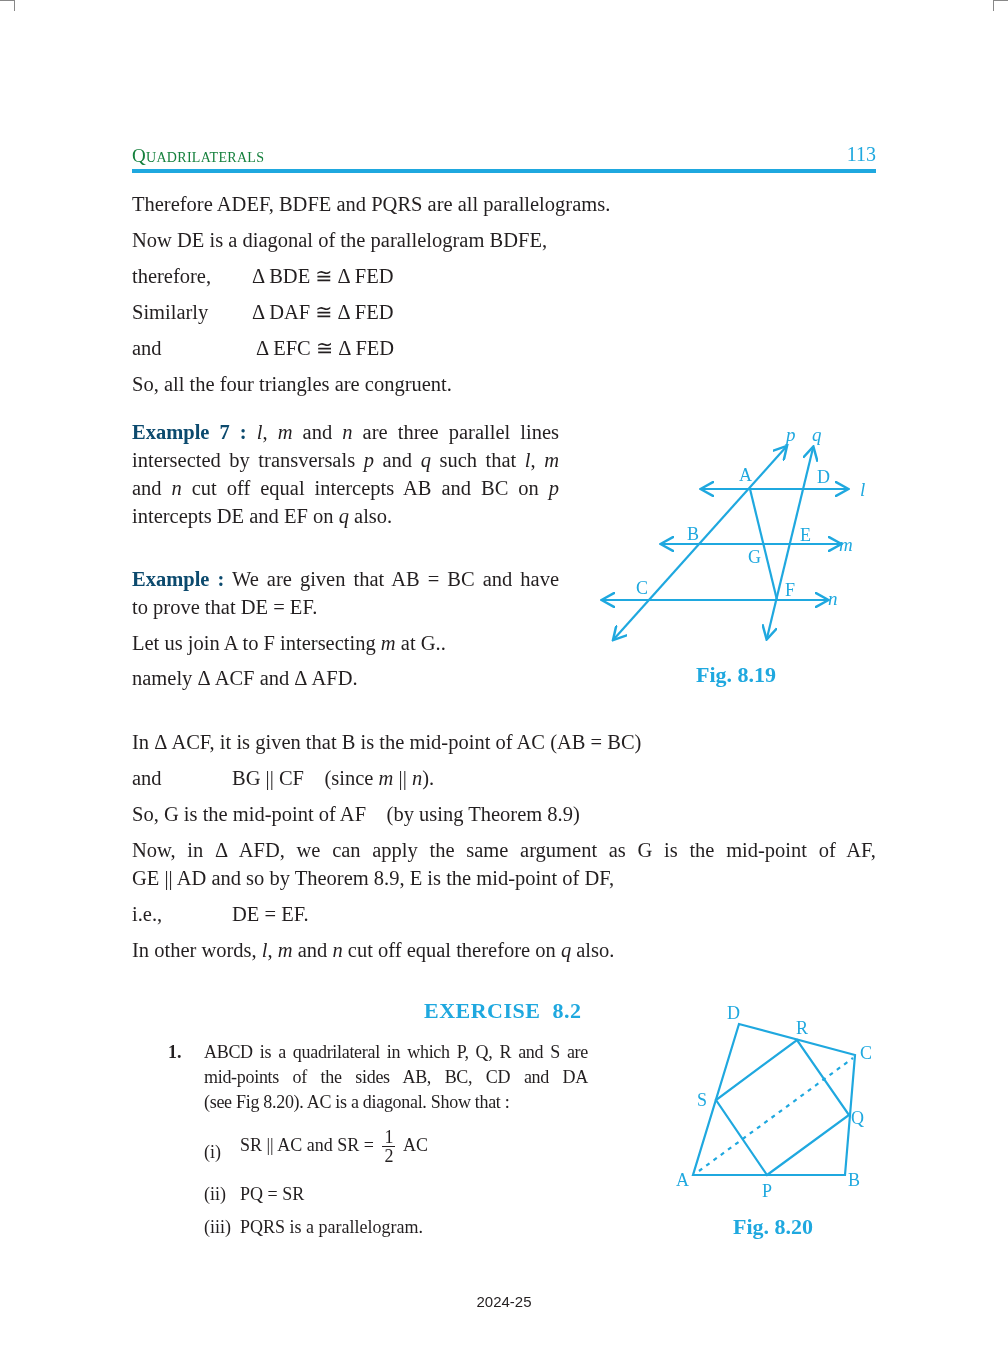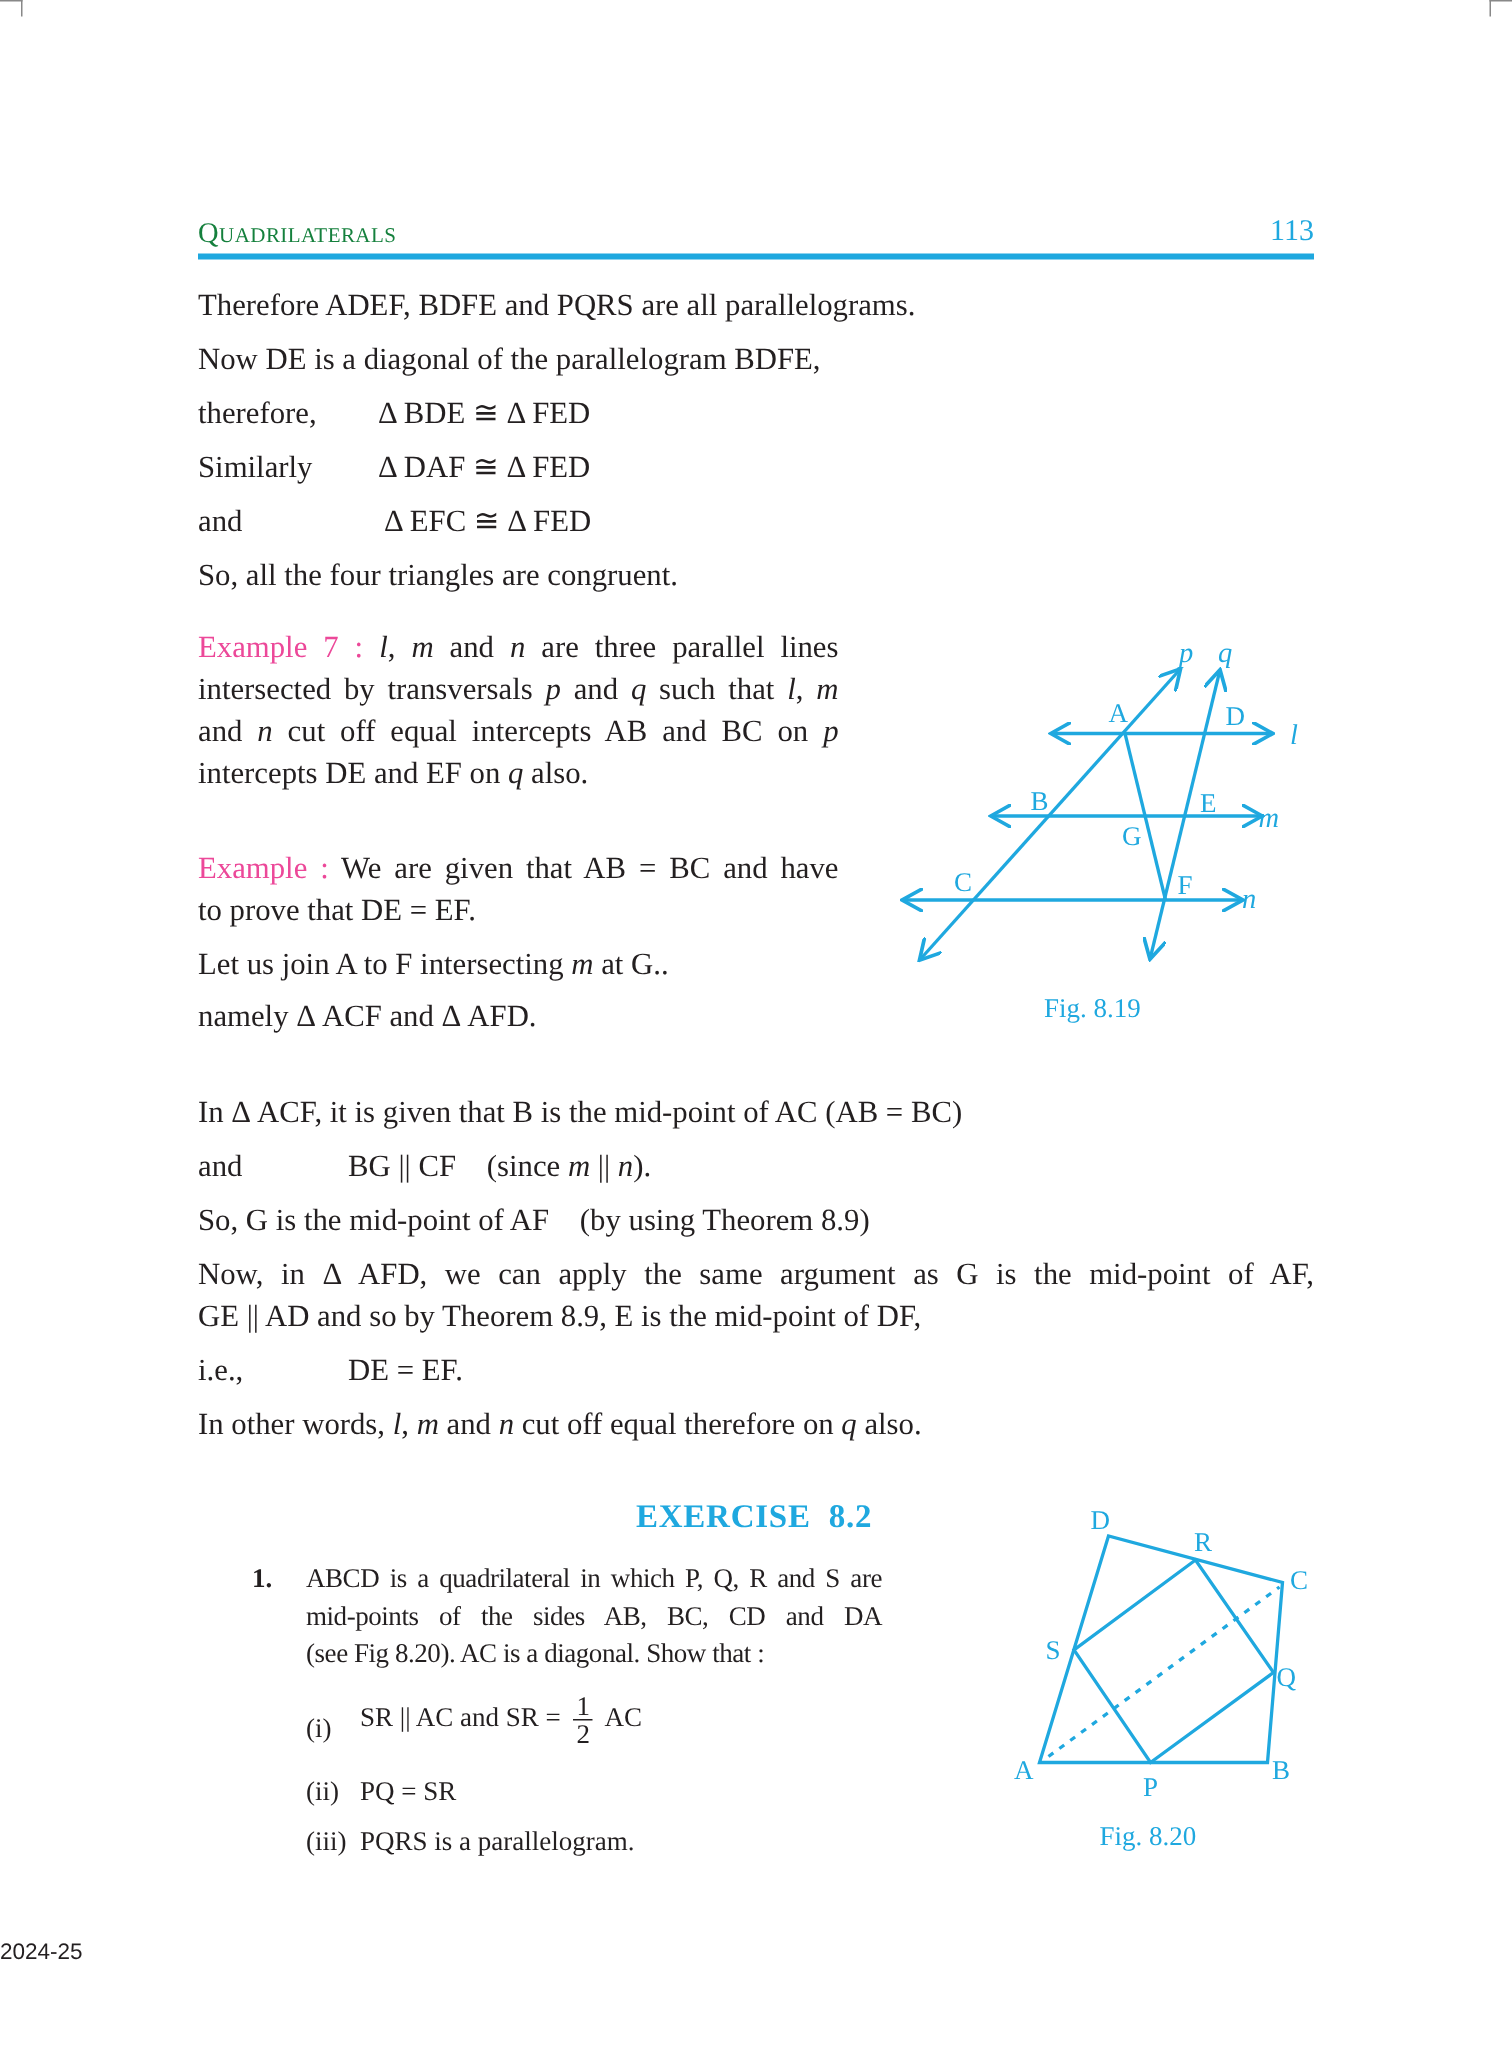--- a/index.html
+++ b/index.html
@@ -12,48 +12,48 @@
   .header { position: absolute; left: 132px; top: 143px; width: 744px; height: 30px; }
   .header .title { position: absolute; left: 0; top: 2px; color: #15803d; font-size: 18px; letter-spacing: 0.3px; }
   .header .title .big { font-size: 19px; }
   .header .title .small { font-size: 14px; }
   .header .pageno { position: absolute; right: 0; top: 0; color: #1fa8df; font-size: 20px; }
   .header .rule { position: absolute; left: 0; top: 26px; width: 744px; height: 4px; background: #1fa8df; }
 
   .line { position: absolute; left: 132px; font-size: 20.5px; line-height: 28px; white-space: nowrap; }
   .tab1 { position: absolute; left: 120px; }
   .tab2 { position: absolute; left: 100px; }
-  .blue-bold { color: #ec4899; font-weight: normal; }
+  .blue-bold { color: #0c4a6e; font-weight: bold; }
   i { font-style: italic; }
 
   .para { position: absolute; left: 132px; width: 427px; font-size: 20.5px; line-height: 28px; text-align: justify; }
   .para .ln { display: block; text-align: justify; text-align-last: justify; height: 28px; }
   .para .ln.last { text-align-last: left; }
 
   .wide { position: absolute; left: 132px; width: 744px; font-size: 20.5px; line-height: 28px; }
   .wide .ln { display: block; text-align: justify; text-align-last: justify; height: 28px; }
   .wide .ln.last { text-align-last: left; }
 
-  .fig-caption { position: absolute; color: #1fa8df; font-weight: normal; font-size: 18px; }
+  .fig-caption { position: absolute; color: #1fa8df; font-weight: bold; font-size: 22px; }
   .exercise-title { position: absolute; left: 424px; top: 998px; color: #1fa8df; font-weight: bold; font-size: 22px; letter-spacing: 0.5px; }
 
   .ex { position: absolute; left: 168px; font-size: 18px; line-height: 25px; }
   .ex .num { position: absolute; left: 0; top: 0; font-weight: bold; }
   .ex .body { position: absolute; left: 36px; top: 0; width: 384px; }
   .ex .body .ln { display: block; text-align: justify; text-align-last: justify; height: 25px; }
   .ex .body .ln.last { text-align-last: left; }
 
   .sub { position: absolute; left: 204px; font-size: 18px; white-space: nowrap; }
   .sub .lbl { position: absolute; left: 0; }
   .sub .txt { position: absolute; left: 36px; }
   .frac { display: inline-block; vertical-align: middle; text-align: center; margin: 0 4px; line-height: 18px; }
   .frac span { display: block; }
   .frac .top { border-bottom: 1px solid #231f20; padding: 0 2px; }
 
-  .footer { position: absolute; left: 0; width: 1008px; top: 1293px; text-align: left;
+  .footer { position: absolute; left: 0; width: 1008px; top: 1293px; text-align: center;
             font-family: "Liberation Sans", "DejaVu Sans", sans-serif; font-size: 15px; color: #231f20; }
   svg text { font-family: "Liberation Serif", serif; fill: #1fa8df; }
 </style>
 </head>
 <body>
 
 <div class="crop left"></div>
 <div class="crop right"></div>
 
 <div class="header">

